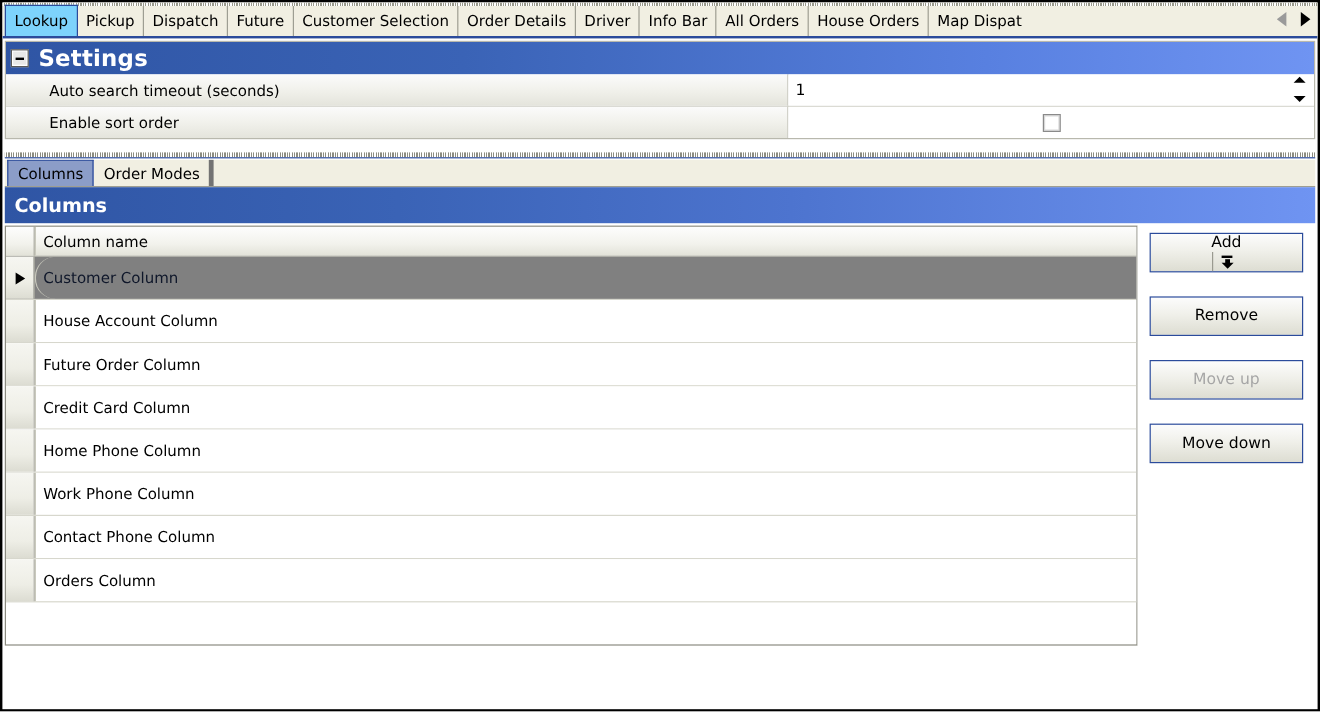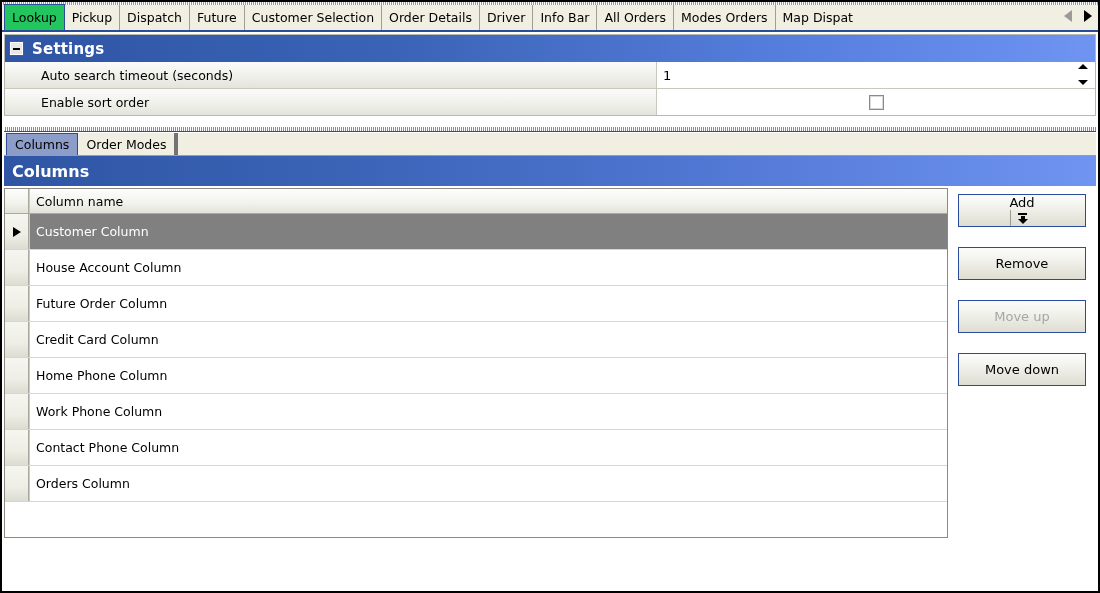--- a/index.html
+++ b/index.html
@@ -51,21 +51,21 @@
     margin-top: 3px;
     font-size: 12.5px;
     color: #000;
     background: transparent;
     white-space: nowrap;
     border-right: 1px solid #9e9e92;
     cursor: default;
   }
   .tab:last-of-type { border-right: none; }
   .tab.active {
-    background: #22c55e;
+    background: #7dd3fc;
     border: 1px solid #2b4b9b;
     border-bottom: none;
     border-right: 1px solid #2b4b9b;
     margin-top: 2px;
     font-weight: normal;
   }
   .tab-scroll {
     margin-left: auto;
     display: flex;
     align-items: center;
@@ -86,21 +86,21 @@
     margin: 2px 2px 0 2px;
     border: 1px solid #b8b8ad;
     background: #ffffff;
   }
   .settings-header {
     display: flex;
     align-items: center;
     height: 27px;
     background: linear-gradient(to right, #2f55a4 0%, #3a63b6 35%, #5880e0 75%, #6f94f2 100%);
     color: #ffffff;
-    font-size: 15px;
+    font-size: 19px;
     font-weight: bold;
     padding-left: 4px;
   }
   .collapse-box {
     width: 13px; height: 13px;
     background: #e8e8e8;
     border: 1px solid #5a5a5a;
     box-shadow: inset 0 0 0 1px #ffffff;
     display: flex; align-items: center; justify-content: center;
     margin-right: 8px;
@@ -266,21 +266,21 @@
     border-bottom: 5px solid transparent;
     border-left: 8px solid #000;
   }
   .gr-cell {
     flex: 1;
     display: flex; align-items: center;
     padding-left: 6px;
     font-size: 12.5px;
     border-left: 1px solid #c9c9bd;
   }
-  .grid-row.selected .gr-cell { color: #ffffff; }
+  .grid-row.selected .gr-cell { color: #0f172a; border-radius: 17px; }
 
   
   .side {
     flex: 1;
     padding: 6px 0 0 10px;
     box-sizing: border-box;
     background: #ffffff;
   }
   .btn {
     width: 128px;
@@ -332,21 +332,21 @@
     <div id="main-tabs" style="display:flex;align-items:stretch;">
         <div class="tab active">Lookup</div>
         <div class="tab">Pickup</div>
         <div class="tab">Dispatch</div>
         <div class="tab">Future</div>
         <div class="tab">Customer Selection</div>
         <div class="tab">Order Details</div>
         <div class="tab">Driver</div>
         <div class="tab">Info Bar</div>
         <div class="tab">All Orders</div>
-        <div class="tab">Modes Orders</div>
+        <div class="tab">House Orders</div>
         <div class="tab">Map Dispat</div>
       </div>
     <div class="tab-scroll">
       <div class="tri-left"></div>
       <div class="tri-right"></div>
     </div>
   </div>
 
   <div class="settings-wrap">
     <div class="settings-header">

